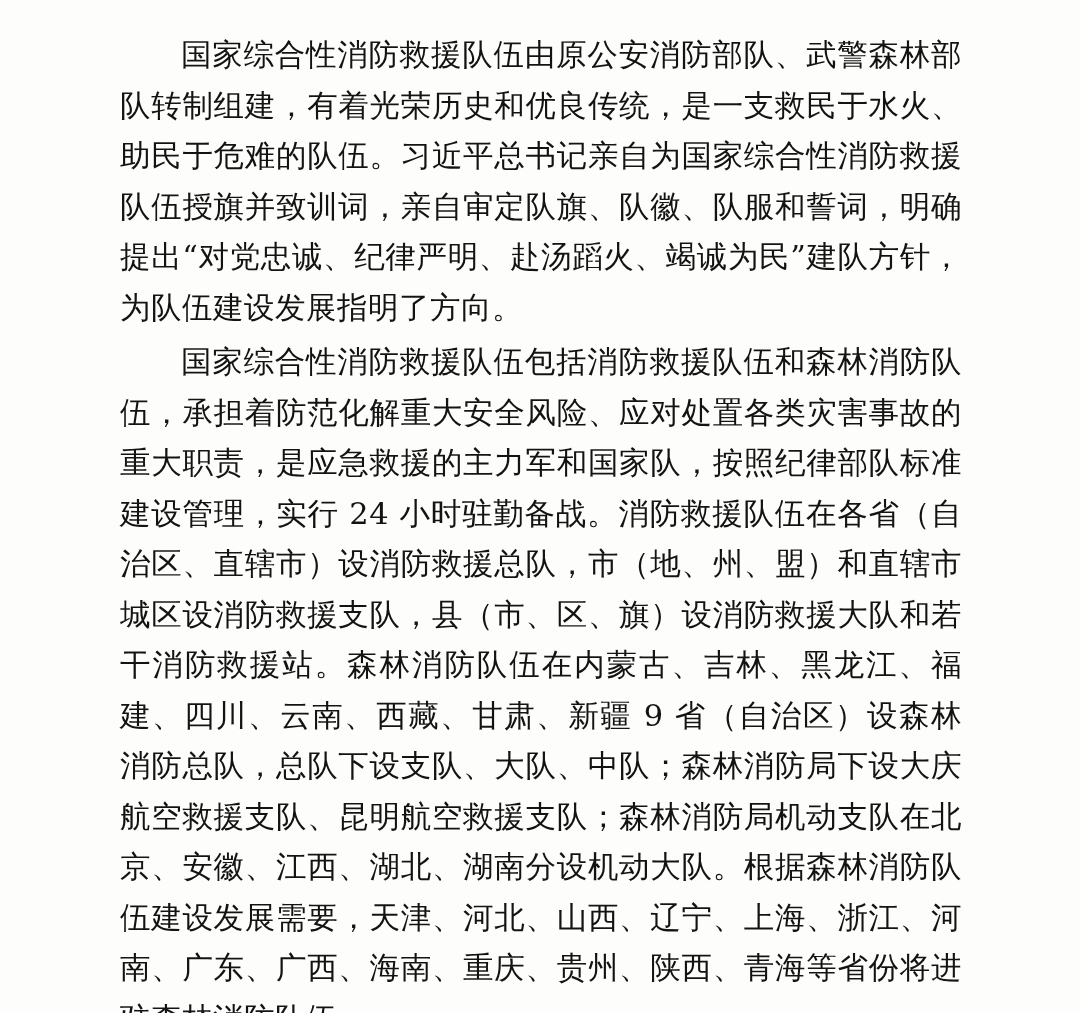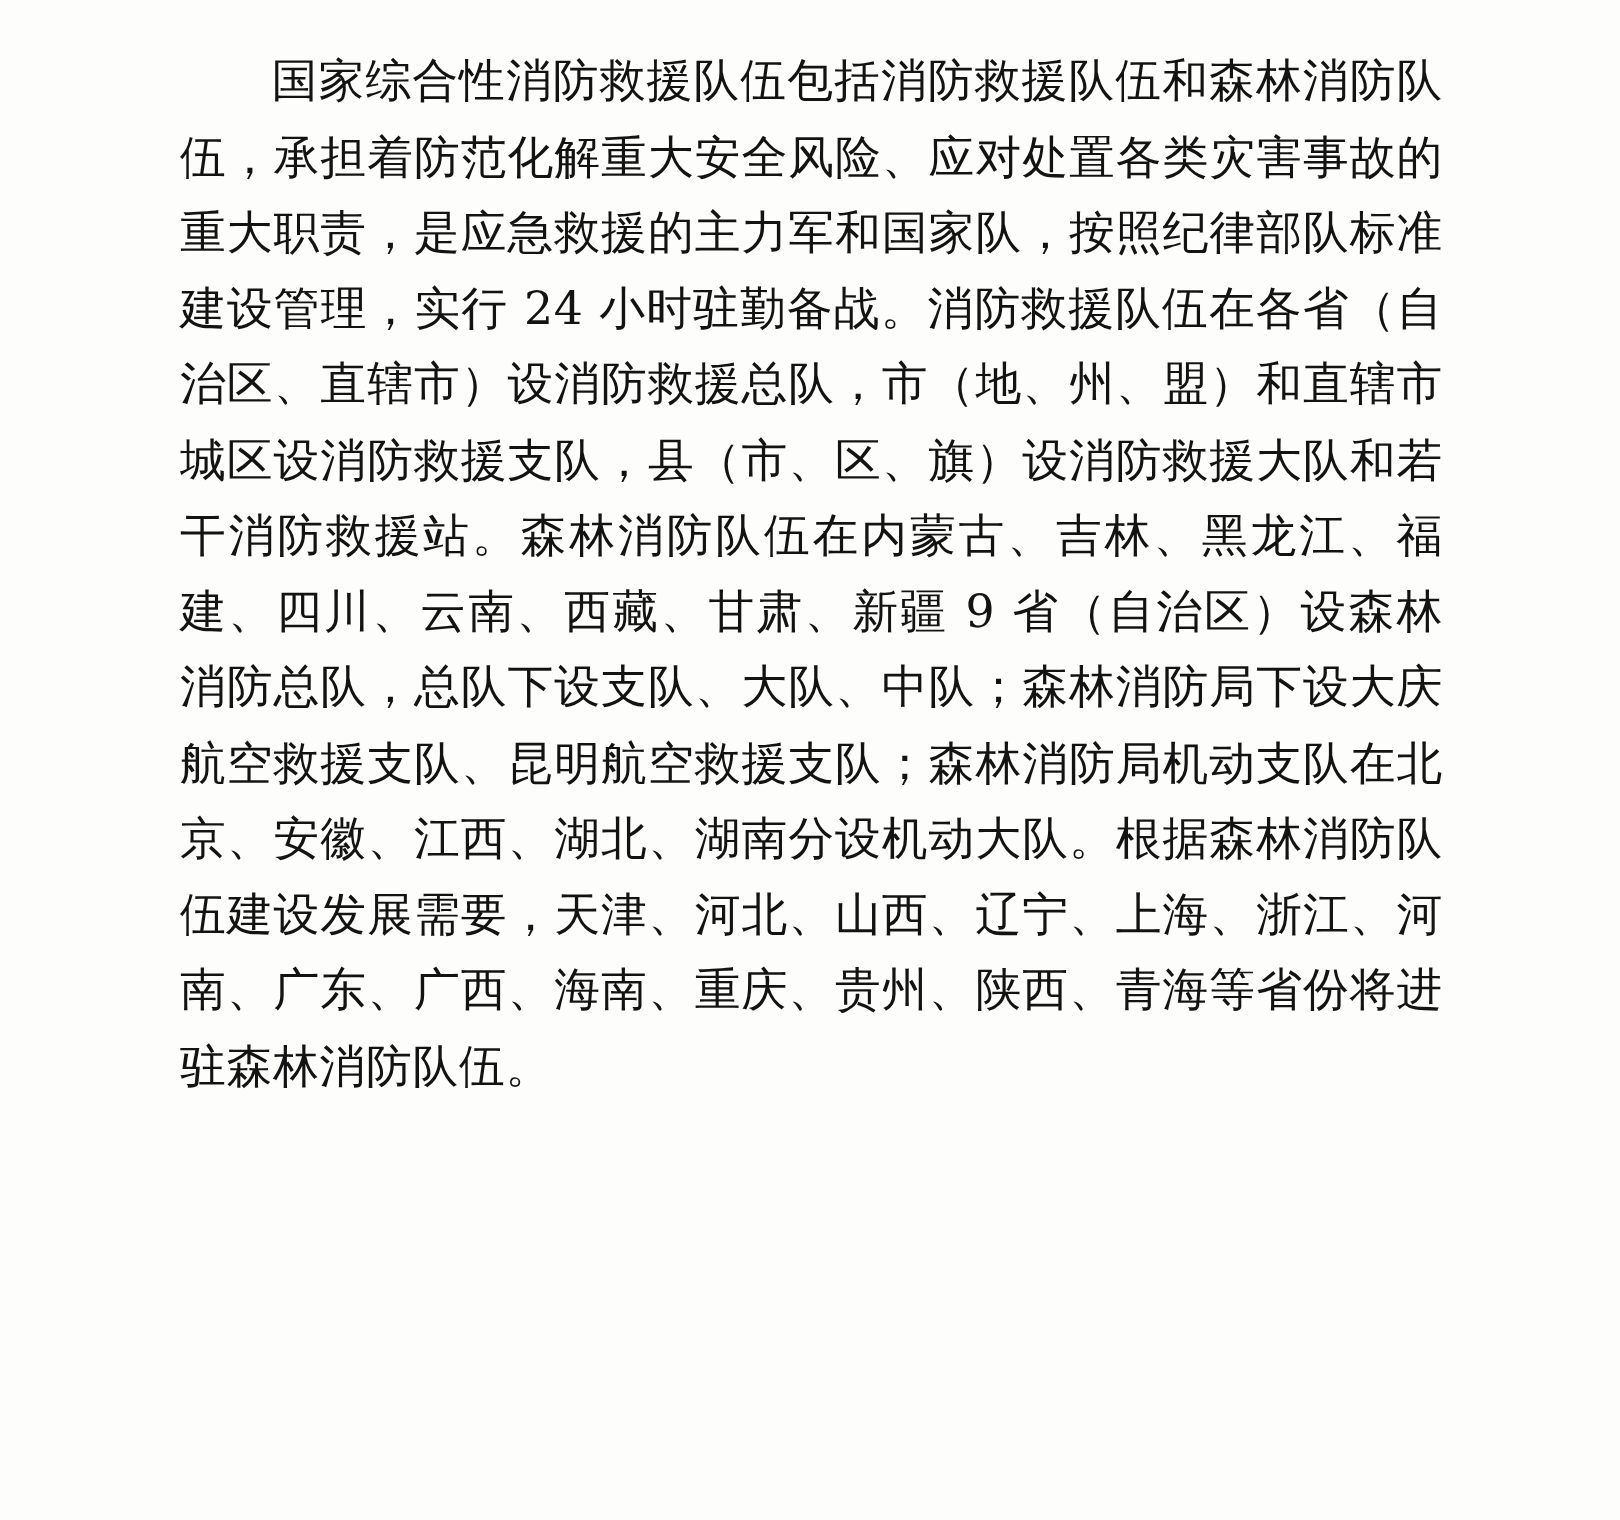--- a/index.html
+++ b/index.html
@@ -36,15 +36,16 @@
   }
   .para + .para {
     margin-top: 4px;
   }
 </style>
 </head>
 <body>
 
 <div class="page">
   <div class="doc-body">
+    <p class="para">国家综合性消防救援队伍由原公安消防部队、武警森林部队转制组建，有着光荣历史和优良传统，是一支救民于水火、助民于危难的队伍。习近平总书记亲自为国家综合性消防救援队伍授旗并致训词，亲自审定队旗、队徽、队服和誓词，明确提出“对党忠诚、纪律严明、赴汤蹈火、竭诚为民”建队方针，为队伍建设发展指明了方向。</p>
     <p class="para">国家综合性消防救援队伍包括消防救援队伍和森林消防队伍，承担着防范化解重大安全风险、应对处置各类灾害事故的重大职责，是应急救援的主力军和国家队，按照纪律部队标准建设管理，实行 24 小时驻勤备战。消防救援队伍在各省（自治区、直辖市）设消防救援总队，市（地、州、盟）和直辖市城区设消防救援支队，县（市、区、旗）设消防救援大队和若干消防救援站。森林消防队伍在内蒙古、吉林、黑龙江、福建、四川、云南、西藏、甘肃、新疆 9 省（自治区）设森林消防总队，总队下设支队、大队、中队；森林消防局下设大庆航空救援支队、昆明航空救援支队；森林消防局机动支队在北京、安徽、江西、湖北、湖南分设机动大队。根据森林消防队伍建设发展需要，天津、河北、山西、辽宁、上海、浙江、河南、广东、广西、海南、重庆、贵州、陕西、青海等省份将进驻森林消防队伍。</p>
   </div>
 </div>
 
 </body></html>

